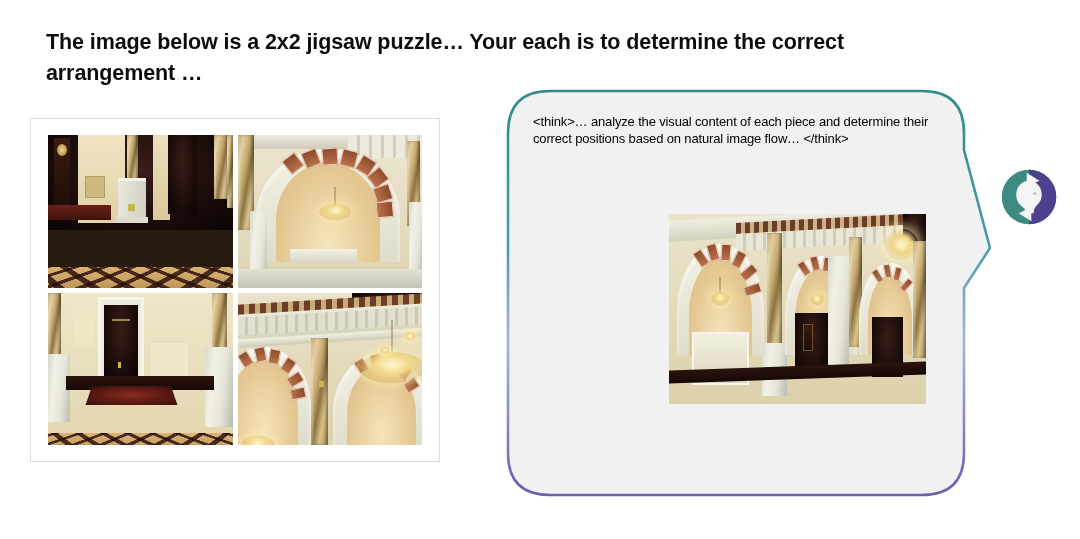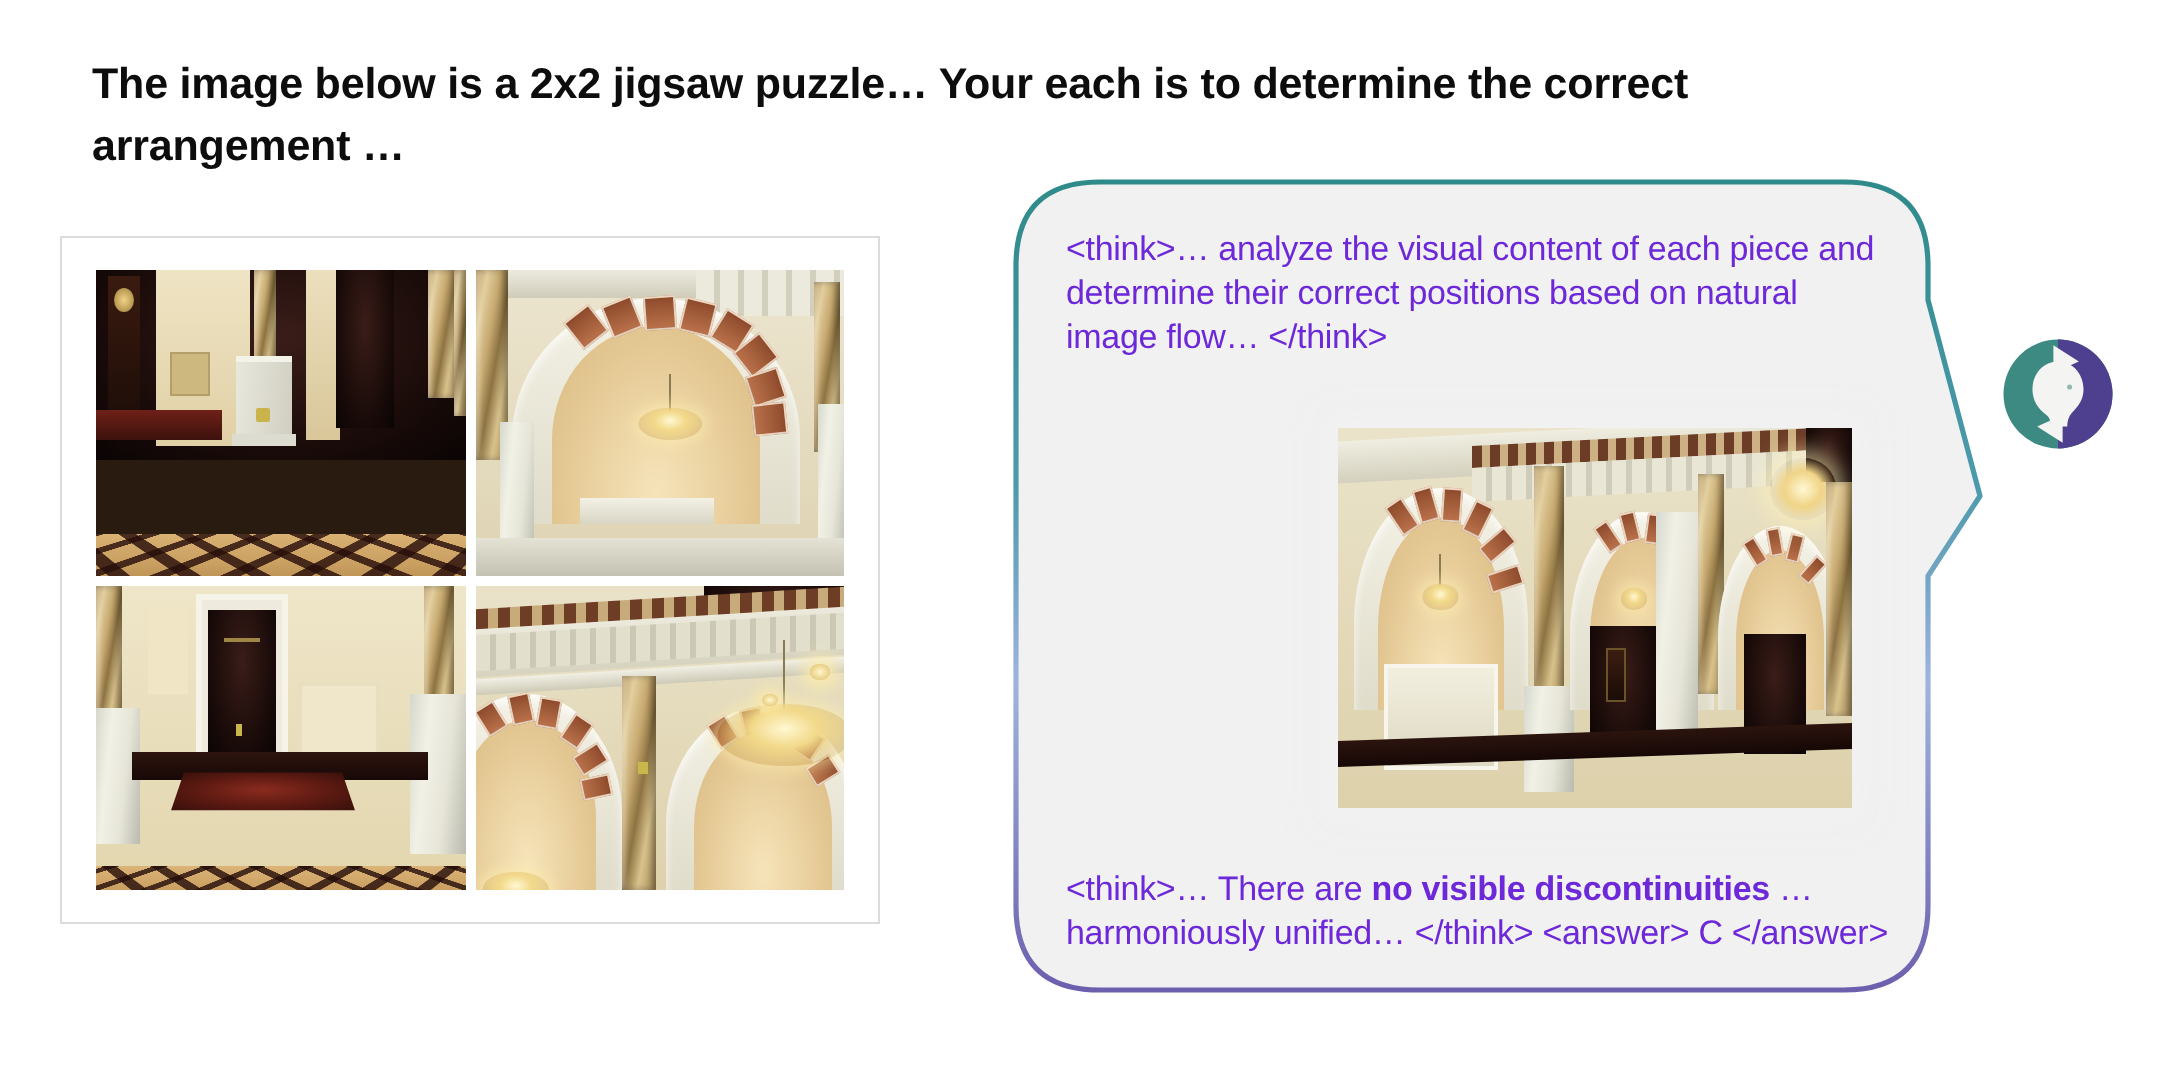--- a/index.html
+++ b/index.html
@@ -126,23 +126,23 @@
   .bubble-svg { position:absolute; left:0; top:0; width:490px; height:412px; }
 
   .bubble-body {
     position: absolute;
     left: 22px; top: 20px;
     width: 420px; height: 370px;
     display: flex;
     flex-direction: column;
   }
   .think-text {
-    font-size: 17px;
+    font-size: 13px;
     line-height: 1.30;
-    color: #6d28d9;
+    color: #000000;
     letter-spacing: -0.15px;
   }
   .think-top { padding: 6px 2px 0 6px; }
   .think-bottom { padding: 0 2px 0 6px; margin-top: auto; }
   .think-bottom b { font-weight: bold; }
 
   
   .assembled {
     position: absolute;
     left: 142px; top: 106px;
@@ -388,23 +388,20 @@
         </div>
         <div class="dark-open" style="left:79%;top:54%;width:12%;height:32%;"></div>
 
         <div style="position:absolute;right:3%;top:8%;width:13%;height:16%;border-radius:50%;background:radial-gradient(ellipse,#fff8d4 0%,#f0d487 40%,rgba(232,199,116,0) 75%);box-shadow:0 0 10px 4px rgba(255,240,180,.6);"></div>
         <div class="col-marble" style="right:0;top:14%;width:5%;height:62%;"></div>
 
         <div style="position:absolute;left:0;top:80%;width:100%;height:7%;background:linear-gradient(#2c140e,#160806);transform:skewY(-2deg);"></div>
 
       </div>
 
-      <div class="think-text think-bottom">
-        <span>&lt;think&gt;…  There are </span><b>no visible discontinuities</b><span> … harmoniously unified… &lt;/think&gt; &lt;answer&gt; C &lt;/answer&gt;</span>
-      </div>
 
     </div>
   </div>
 
   <div class="avatar">
     <svg viewBox="0 0 100 100" width="58" height="58">
       <circle cx="50" cy="50" r="47" fill="#3d8a82"></circle>
       <path d="M50 3 A47 47 0 0 1 50 97 Z" fill="#4e3f8f"></path>
       <path d="M50 3 A47 47 0 0 1 93 50 L75 50 A25 25 0 0 0 50 25 Z" fill="#4e3f8f"></path>
 

